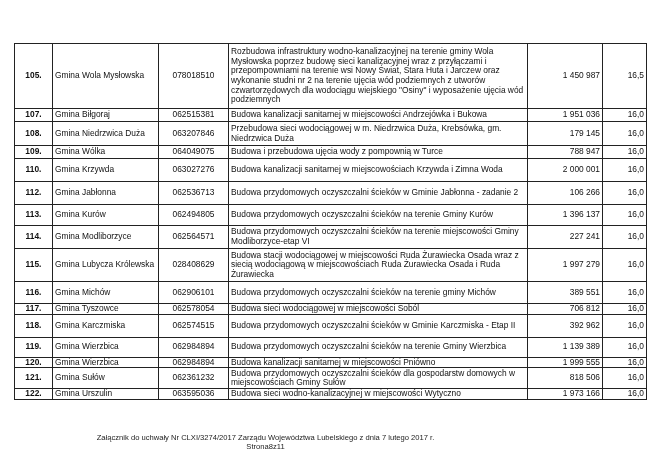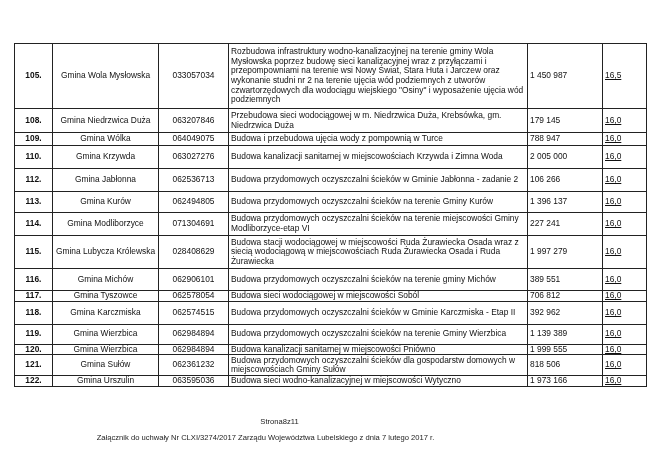--- a/index.html
+++ b/index.html
@@ -2,41 +2,49 @@
 <html><head>
 <meta charset="utf-8">
 <style>
   html, body { margin: 0; padding: 0; background: #ffffff; }
   body { width: 665px; height: 470px; position: relative; overflow: hidden;
          font-family: "Liberation Sans", sans-serif; color: #111; }
   table.grid { position: absolute; left: 14px; top: 43px; border-collapse: collapse;
                table-layout: fixed; width: 627px; font-size: 8.4px; line-height: 9.6px; }
   table.grid td { border: 1px solid #222; padding: 0 2px; vertical-align: middle; overflow: hidden; }
   td.c-lp { width: 33px; text-align: center; font-weight: bold; }
-  td.c-name { width: 101px; text-align: center; }
+  td.c-name { width: 101px; text-align: left; }
   td.c-regon { width: 65px; text-align: center; }
   td.c-desc { width: 294px; text-align: left; }
-  td.c-amount { width: 70px; }
-  td.c-pts { width: 39px; text-align: left; text-decoration: underline; }
+  td.c-amount { width: 70px; text-align: right; }
+  td.c-pts { width: 39px; text-align: right; }
   .footer { position: absolute; left: 0; width: 531px; text-align: center; font-size: 7.6px; line-height: 9px; color: #222; }
   .footer.l1 { top: 433px; }
-  .footer.l2 { top: 417px; margin-left: 14px; }
+  .footer.l2 { top: 442px; }
 </style>
 </head>
 <body>
 
 <table class="grid">
   <tbody id="tbody">
       <tr style="height: 65px;">
         <td class="c-lp">105.</td>
         <td class="c-name">Gmina Wola Mysłowska</td>
-        <td class="c-regon">033057034</td>
+        <td class="c-regon">078018510</td>
         <td class="c-desc">Rozbudowa infrastruktury wodno-kanalizacyjnej na terenie gminy Wola Mysłowska poprzez budowę sieci kanalizacyjnej wraz z przyłączami i przepompowniami na terenie wsi Nowy Świat, Stara Huta i Jarczew oraz wykonanie studni nr 2 na terenie ujęcia wód podziemnych z utworów czwartorzędowych dla wodociągu wiejskiego "Osiny" i wyposażenie ujęcia wód podziemnych</td>
         <td class="c-amount">1 450 987</td>
         <td class="c-pts">16,5</td>
+      </tr>
+      <tr style="height: 13px;">
+        <td class="c-lp">107.</td>
+        <td class="c-name">Gmina Biłgoraj</td>
+        <td class="c-regon">062515381</td>
+        <td class="c-desc">Budowa kanalizacji sanitarnej w miejscowości Andrzejówka i Bukowa</td>
+        <td class="c-amount">1 951 036</td>
+        <td class="c-pts">16,0</td>
       </tr>
       <tr style="height: 24px;">
         <td class="c-lp">108.</td>
         <td class="c-name">Gmina Niedrzwica Duża</td>
         <td class="c-regon">063207846</td>
         <td class="c-desc">Przebudowa sieci wodociągowej w m. Niedrzwica Duża, Krebsówka, gm. Niedrzwica Duża</td>
         <td class="c-amount">179 145</td>
         <td class="c-pts">16,0</td>
       </tr>
       <tr style="height: 13px; margin-top: 16px;">
@@ -45,21 +53,21 @@
         <td class="c-regon">064049075</td>
         <td class="c-desc">Budowa i przebudowa ujęcia wody z pompownią w Turce</td>
         <td class="c-amount">788 947</td>
         <td class="c-pts">16,0</td>
       </tr>
       <tr style="height: 23px;">
         <td class="c-lp">110.</td>
         <td class="c-name">Gmina Krzywda</td>
         <td class="c-regon">063027276</td>
         <td class="c-desc">Budowa kanalizacji sanitarnej w miejscowościach Krzywda i Zimna Woda</td>
-        <td class="c-amount">2 005 000</td>
+        <td class="c-amount">2 000 001</td>
         <td class="c-pts">16,0</td>
       </tr>
       <tr style="height: 23px;">
         <td class="c-lp">112.</td>
         <td class="c-name">Gmina Jabłonna</td>
         <td class="c-regon">062536713</td>
         <td class="c-desc">Budowa przydomowych oczyszczalni ścieków w Gminie Jabłonna - zadanie 2</td>
         <td class="c-amount">106 266</td>
         <td class="c-pts">16,0</td>
       </tr>
@@ -67,21 +75,21 @@
         <td class="c-lp">113.</td>
         <td class="c-name">Gmina Kurów</td>
         <td class="c-regon">062494805</td>
         <td class="c-desc">Budowa przydomowych oczyszczalni ścieków na terenie Gminy Kurów</td>
         <td class="c-amount">1 396 137</td>
         <td class="c-pts">16,0</td>
       </tr>
       <tr style="height: 23px;">
         <td class="c-lp">114.</td>
         <td class="c-name">Gmina Modliborzyce</td>
-        <td class="c-regon">071304691</td>
+        <td class="c-regon">062564571</td>
         <td class="c-desc">Budowa przydomowych oczyszczalni ścieków na terenie miejscowości Gminy Modliborzyce-etap VI</td>
         <td class="c-amount">227 241</td>
         <td class="c-pts">16,0</td>
       </tr>
       <tr style="height: 33px;">
         <td class="c-lp">115.</td>
         <td class="c-name">Gmina Lubycza Królewska</td>
         <td class="c-regon">028408629</td>
         <td class="c-desc">Budowa stacji wodociągowej w miejscowości Ruda Żurawiecka Osada wraz z siecią wodociągową w miejscowościach Ruda Żurawiecka Osada i Ruda Żurawiecka</td>
         <td class="c-amount">1 997 279</td>

